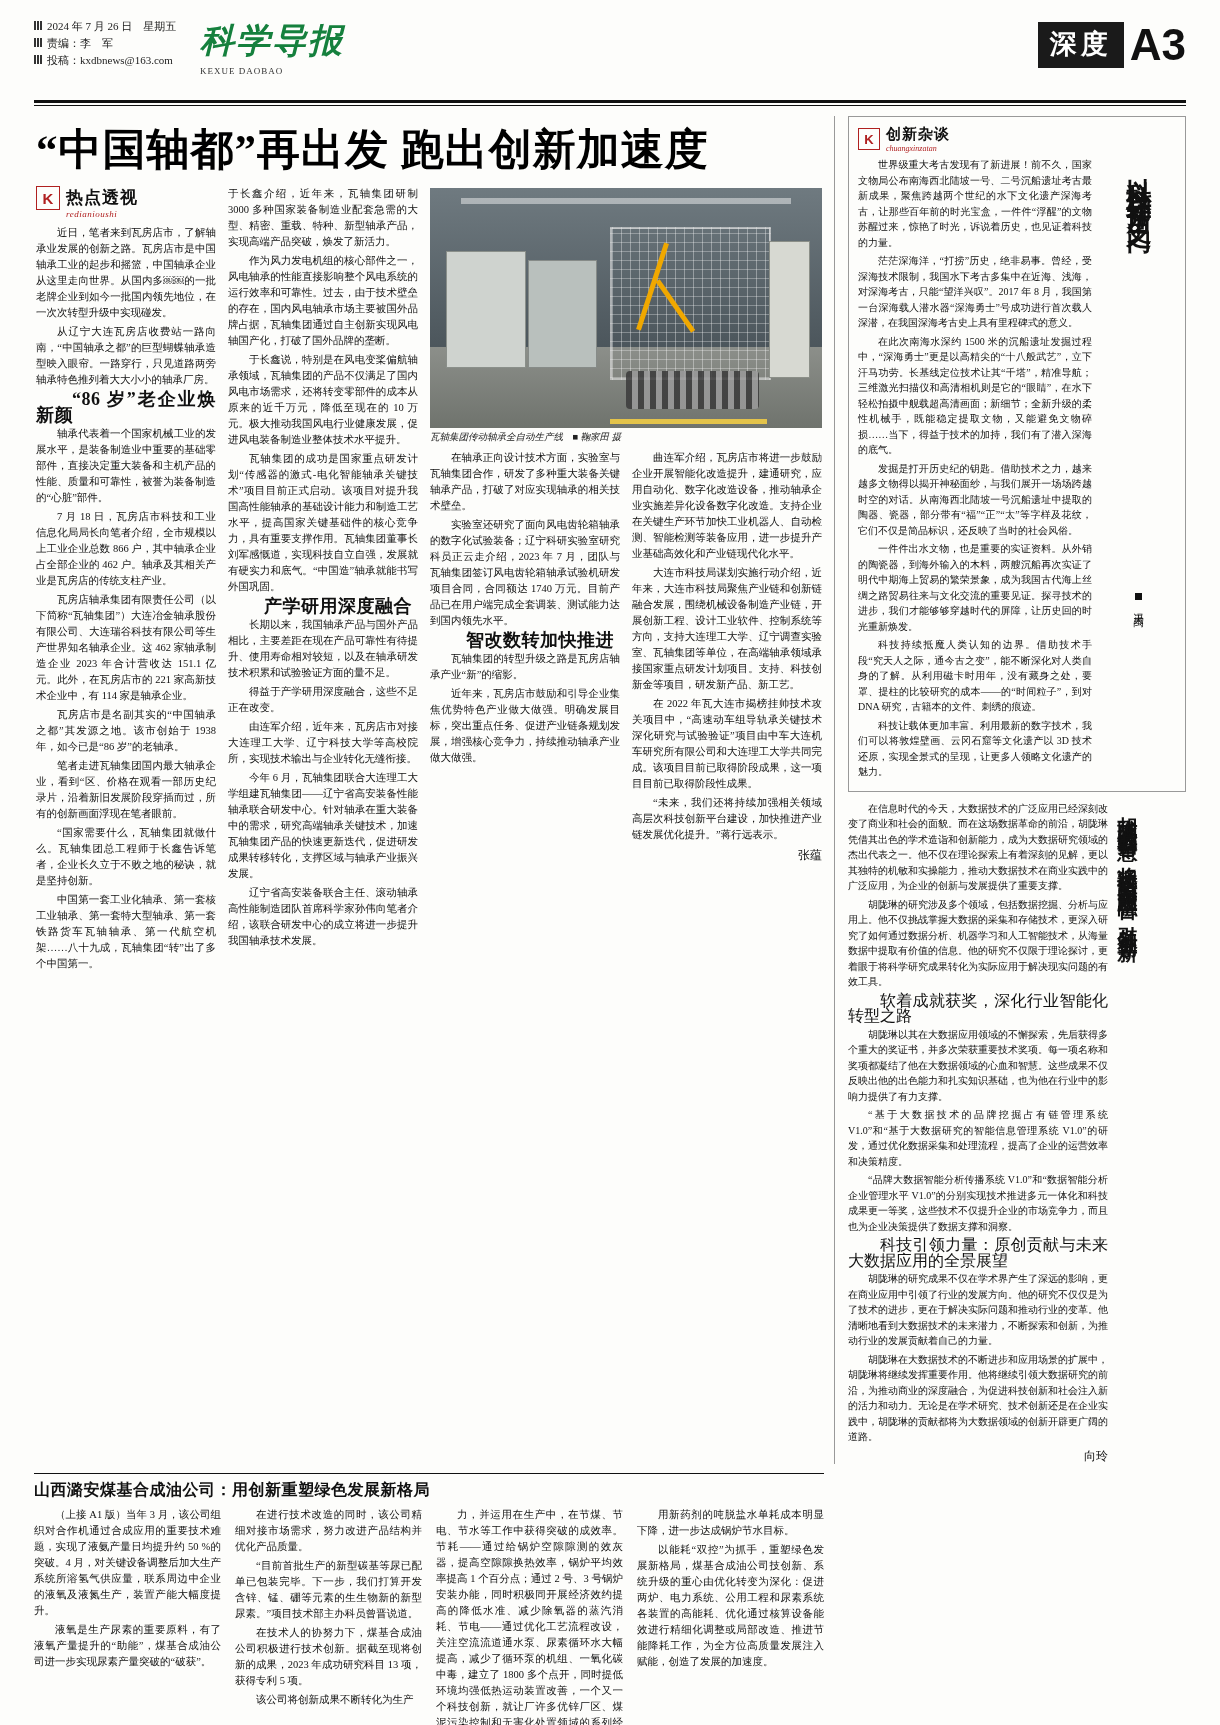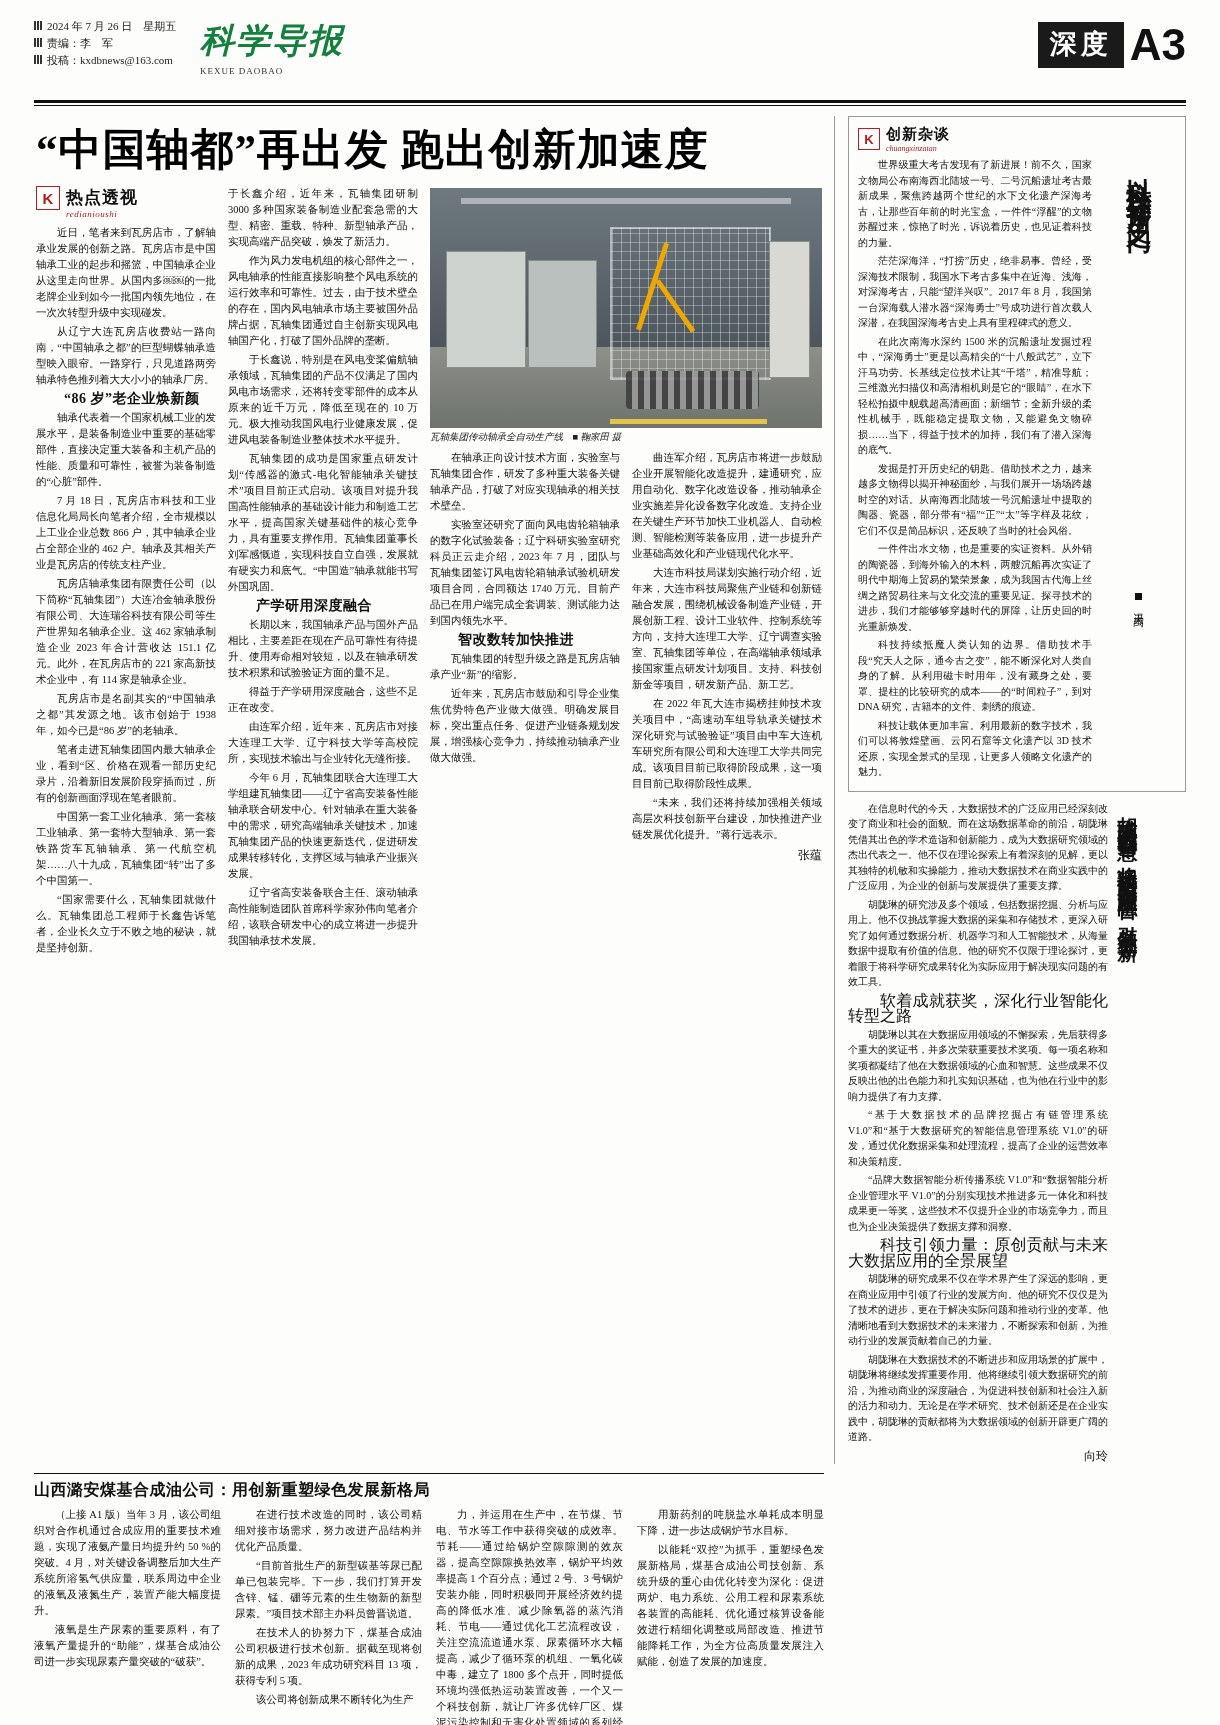--- a/index.html
+++ b/index.html
@@ -38,21 +38,21 @@
 
   .headline{
     font-size:43px;font-weight:bold;letter-spacing:1px;line-height:1.22;
     margin:8px 0 10px 0;color:#000;font-family:"Liberation Serif",serif;
   }
   .kicker{display:flex;align-items:flex-start;gap:6px;margin:0 0 6px 0;}
   .kicker .kbox{width:22px;height:22px;border:1.5px solid #b02020;color:#b02020;font-weight:bold;
      font-size:15px;display:flex;align-items:center;justify-content:center;font-family:"Liberation Sans",sans-serif;}
   .kicker .ktxt{font-size:17px;font-weight:bold;letter-spacing:1px;}
   .kicker .ken{font-size:9px;color:#b02020;font-style:italic;letter-spacing:.5px;}
-  .sub{font-weight:bold;font-size:14px;text-indent:0;margin:7px 0 4px 0;letter-spacing:.5px;}
+  .sub{font-weight:bold;font-size:18px;text-indent:0;margin:7px 0 4px 0;letter-spacing:.5px;}
 
   .photo-block{float:right;width:392px;margin:2px 0 6px 10px;}
   .photo{width:392px;height:240px;position:relative;overflow:hidden;background:#5d6a70;}
   .caption{font-size:9.5px;margin-top:3px;color:#222;font-style:italic;}
 
   
   .ph-floor{position:absolute;left:0;bottom:0;width:100%;height:34%;
      background:linear-gradient(#8c8f8a,#6f736d);}
   .ph-wall{position:absolute;left:0;top:0;width:100%;height:66%;
      background:linear-gradient(#6f7a80,#4c565c);}
@@ -141,22 +141,22 @@
             </div>
             <div class="colbox">
               <p>近日，笔者来到瓦房店市，了解轴承业发展的创新之路。瓦房店市是中国轴承工业的起步和摇篮，中国轴承企业从这里走向世界。从国内多￼￼的一批老牌企业到如今一批国内领先地位，在一次次转型升级中实现碰发。</p>
               <p>从辽宁大连瓦房店收费站一路向南，“中国轴承之都”的巨型蝴蝶轴承造型映入眼帘。一路穿行，只见道路两旁轴承特色推列着大大小小的轴承厂房。</p>
               <p class="sub">“86 岁”老企业焕新颜</p>
               <p>轴承代表着一个国家机械工业的发展水平，是装备制造业中重要的基础零部件，直接决定重大装备和主机产品的性能、质量和可靠性，被誉为装备制造的“心脏”部件。</p>
               <p>7 月 18 日，瓦房店市科技和工业信息化局局长向笔者介绍，全市规模以上工业企业总数 866 户，其中轴承企业占全部企业的 462 户。轴承及其相关产业是瓦房店的传统支柱产业。</p>
               <p>瓦房店轴承集团有限责任公司（以下简称“瓦轴集团”）大连冶金轴承股份有限公司、大连瑞谷科技有限公司等生产世界知名轴承企业。这 462 家轴承制造企业 2023 年合计营收达 151.1 亿元。此外，在瓦房店市的 221 家高新技术企业中，有 114 家是轴承企业。</p>
               <p>瓦房店市是名副其实的“中国轴承之都”其发源之地。该市创始于 1938 年，如今已是“86 岁”的老轴承。</p>
               <p>笔者走进瓦轴集团国内最大轴承企业，看到“区、价格在观看一部历史纪录片，沿着新旧发展阶段穿插而过，所有的创新画面浮现在笔者眼前。</p>
+              <p>“国家需要什么，瓦轴集团就做什么。瓦轴集团总工程师于长鑫告诉笔者，企业长久立于不败之地的秘诀，就是坚持创新。</p>
               <p>中国第一套工业化轴承、第一套核工业轴承、第一套特大型轴承、第一套铁路货车瓦轴轴承、第一代航空机架……八十九成，瓦轴集团“转”出了多个中国第一。</p>
-              <p>“国家需要什么，瓦轴集团就做什么。瓦轴集团总工程师于长鑫告诉笔者，企业长久立于不败之地的秘诀，就是坚持创新。</p>
             </div>
           </div>
 
           <div style="width:190px;">
             <div class="colbox">
               <p style="text-indent:0">于长鑫介绍，近年来，瓦轴集团研制 3000 多种国家装备制造业配套急需的大型、精密、重载、特种、新型轴承产品，实现高端产品突破，焕发了新活力。</p>
               <p>作为风力发电机组的核心部件之一，风电轴承的性能直接影响整个风电系统的运行效率和可靠性。过去，由于技术壁垒的存在，国内风电轴承市场主要被国外品牌占据，瓦轴集团通过自主创新实现风电轴国产化，打破了国外品牌的垄断。</p>
               <p>于长鑫说，特别是在风电变桨偏航轴承领域，瓦轴集团的产品不仅满足了国内风电市场需求，还将转变零部件的成本从原来的近千万元，降低至现在的 10 万元。极大推动我国风电行业健康发展，促进风电装备制造业整体技术水平提升。</p>
               <p>瓦轴集团的成功是国家重点研发计划“传感器的激式-电化智能轴承关键技术”项目目前正式启动。该项目对提升我国高性能轴承的基础设计能力和制造工艺水平，提高国家关键基础件的核心竞争力，具有重要支撑作用。瓦轴集团董事长刘军感慨道，实现科技自立自强，发展就有硬实力和底气。“中国造”轴承就能书写外国巩固。</p>
               <p class="sub">产学研用深度融合</p>

